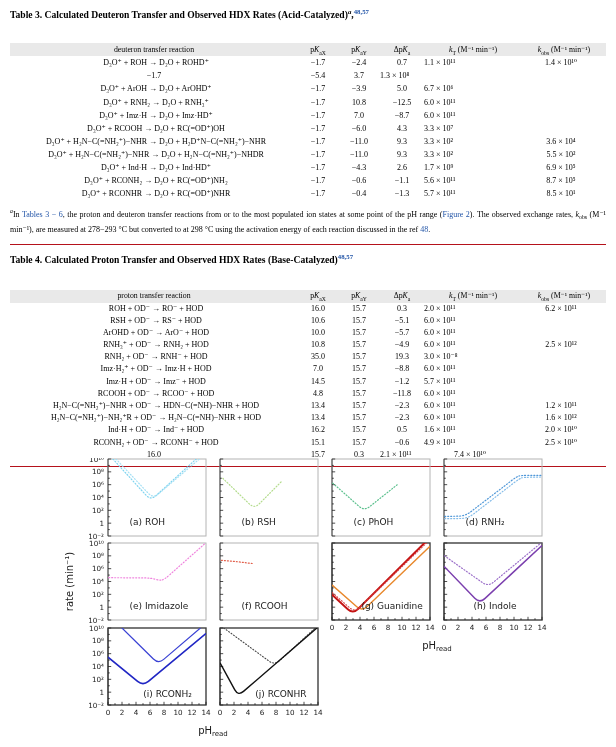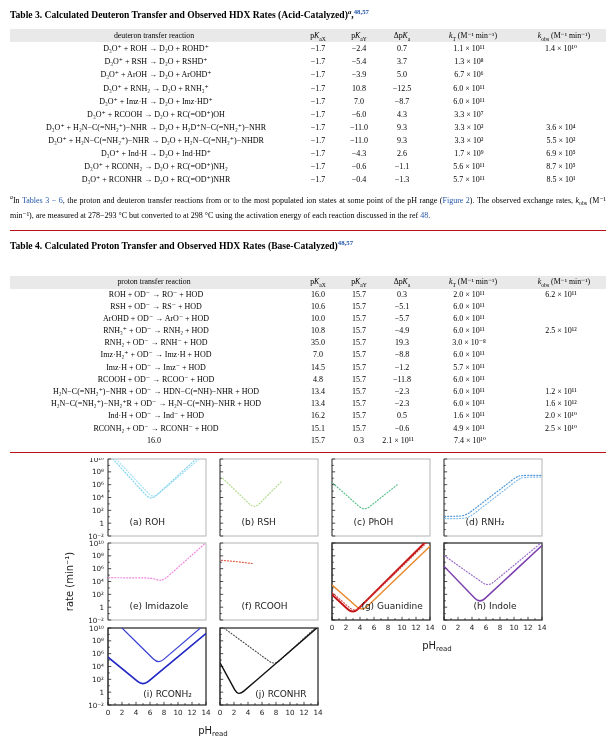--- a/index.html
+++ b/index.html
@@ -3,31 +3,31 @@
 <meta charset="utf-8">
 <style>
   *{margin:0;padding:0;box-sizing:border-box}
   html,body{background:#ffffff}
   .page{position:relative;width:616px;height:747px;background:#fff;color:#000;
         font-family:"Liberation Serif","DejaVu Serif",serif;overflow:hidden}
   .content{position:absolute;left:10px;top:0;width:596px}
   .tbl-title{font-weight:bold;font-size:9.6px;line-height:12px;margin-top:6px;white-space:nowrap}
   .tbl-title .sup-it{font-style:italic;font-size:6.8px}
   .tbl-title .link{font-size:6.8px}
-  .t3{margin-top:8px}
+  .t3{margin-top:22px}
   .t4{margin-top:24px}
   .trow{display:grid;grid-template-columns:288px 40px 42px 44px 98px 84px}
   .thead{background:#e9e9e9}
   .thead .cell{height:17px;line-height:17px;text-align:center;font-size:7.8px;padding:0}
   .cell{white-space:nowrap;overflow:visible;font-size:8px}
   .t3 .cell{height:13.1px;line-height:13.1px}
   .t4 .cell{height:12.2px;line-height:12.2px}
   .cell.c0{text-align:center;padding-left:4px}
   .cell.c1,.cell.c2,.cell.c3{text-align:center}
-  .cell.c4{text-align:center;padding-right:8px}
+  .cell.c4{text-align:left;padding-right:8px}
   .cell.c5{text-align:center;padding-right:6px}
   .thead .cell.c0,.thead .cell.c4,.thead .cell.c5{text-align:center;padding:0}
   sub{font-size:0.72em}
   sup{font-size:0.72em}
   .footnote{margin-top:5px;font-size:8px;line-height:12.3px;text-align:justify}
   .link{color:#2456a8}
   .rule{border:none;border-top:1.6px solid #b5121b;margin-top:8px}
   .rule2{margin-top:5px}
   .figure-wrap{position:absolute;left:0;top:458px;width:616px;height:289px}
   svg text{font-family:"DejaVu Sans","Liberation Sans",sans-serif;fill:#1a1a1a}
@@ -51,21 +51,20 @@
         </div>
         <div class="trow">
           <div class="cell c0">D₃O⁺ + ROH → D₂O + ROHD⁺</div>
           <div class="cell c1">−1.7</div>
           <div class="cell c2">−2.4</div>
           <div class="cell c3">0.7</div>
           <div class="cell c4">1.1 × 10¹¹</div>
           <div class="cell c5">1.4 × 10¹⁰</div>
         </div>
         <div class="trow">
-          <div class="cell c0">D₃O⁺ + RSH → D₂O + RSHD⁺</div>
           <div class="cell c1">−1.7</div>
           <div class="cell c2">−5.4</div>
           <div class="cell c3">3.7</div>
           <div class="cell c4">1.3 × 10⁸</div>
           <div class="cell c5"></div>
         </div>
         <div class="trow">
           <div class="cell c0">D₃O⁺ + ArOH → D₂O + ArOHD⁺</div>
           <div class="cell c1">−1.7</div>
           <div class="cell c2">−3.9</div>

